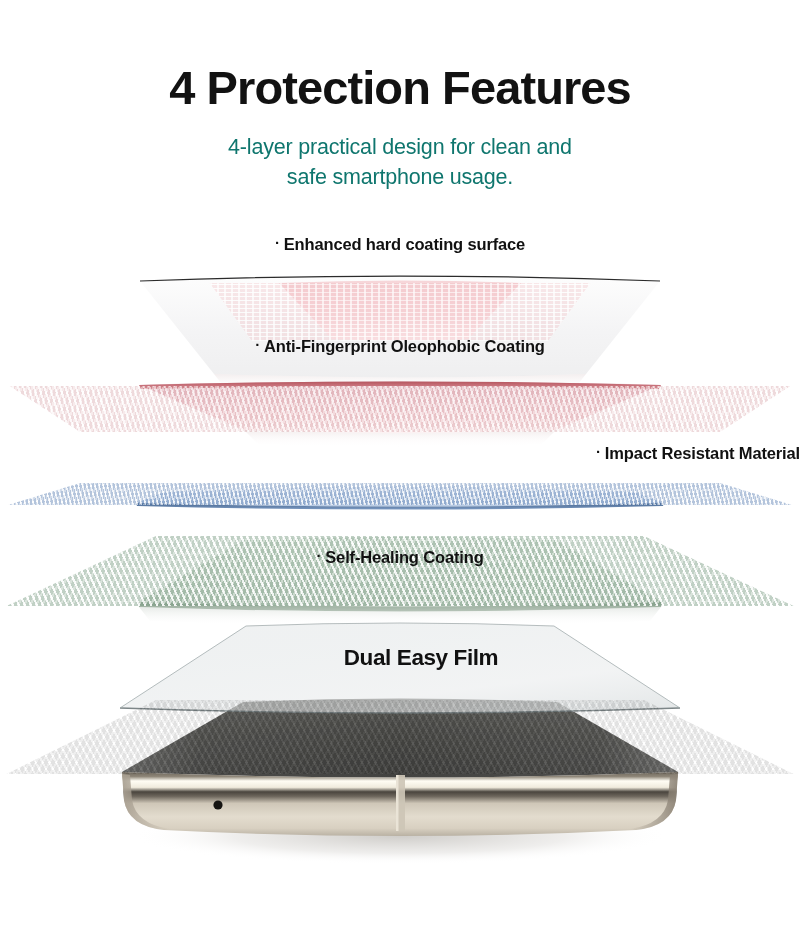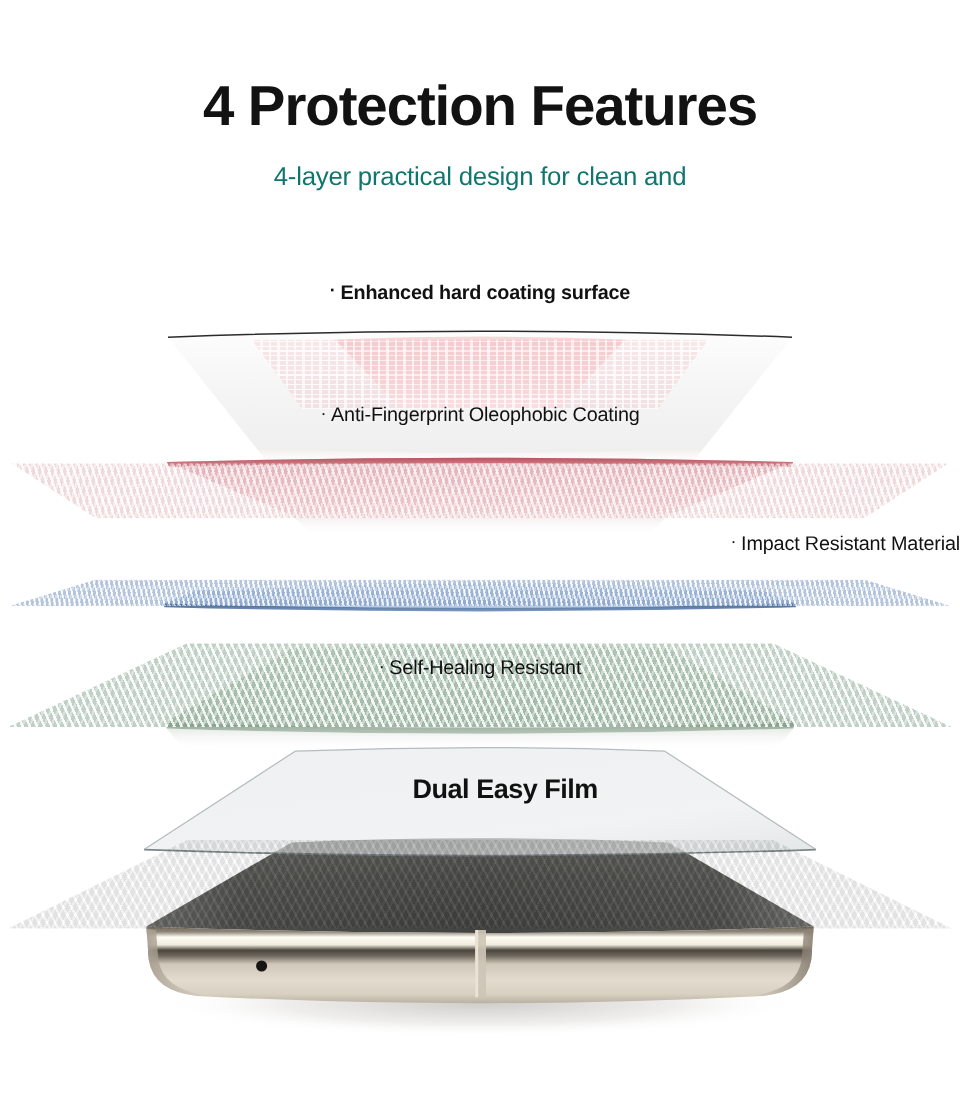--- a/index.html
+++ b/index.html
@@ -67,21 +67,21 @@
     width: 800px;
   }
 
   .shape { position: absolute; left: 0; top: 0; width: 800px; }
 
   .caption {
     position: absolute;
     width: 800px;
     text-align: center;
     font-size: 16.5px;
-    font-weight: 400;
+    font-weight: 700;
     color: #111111;
     letter-spacing: -0.15px;
     white-space: nowrap;
     z-index: 40;
   }
 
   .caption.thin { font-weight: 600; }
 
   .caption.big {
     font-size: 22.5px;
@@ -178,20 +178,21 @@
 </style>
 </head>
 <body>
 
 <div id="page">
 
   <div class="header">
     <div class="title">4 Protection Features</div>
     <div class="subtitle">
       <div>4-layer practical design for clean and</div>
+      <div>safe smartphone usage.</div>
     </div>
   </div>
 
   <div class="stack">
 
     <svg class="shape" viewBox="0 0 800 930" width="800" height="930" style="position:absolute; top:0; left:0; z-index:1;">
       <defs>
         <linearGradient id="gHardTop" x1="0" y1="0" x2="0" y2="1">
           <stop offset="0%" stop-color="#fdfdfd"></stop>
           <stop offset="55%" stop-color="#f4f4f5"></stop>
@@ -359,21 +360,21 @@
 
     <div class="caption" id="cap-oleo">
       <span class="cap-bullet">·</span><span>Anti-Fingerprint Oleophobic Coating</span>
     </div>
 
     <div class="caption" id="cap-impact">
       <span class="cap-bullet">·</span><span>Impact Resistant Material</span>
     </div>
 
     <div class="caption" id="cap-heal">
-      <span class="cap-bullet">·</span><span>Self-Healing Resistant</span>
+      <span class="cap-bullet">·</span><span>Self-Healing Coating</span>
     </div>
 
     <div class="caption big" id="cap-dual">
       <span>Dual Easy Film</span>
     </div>
 
   </div>
 </div>
 
 </body></html>

